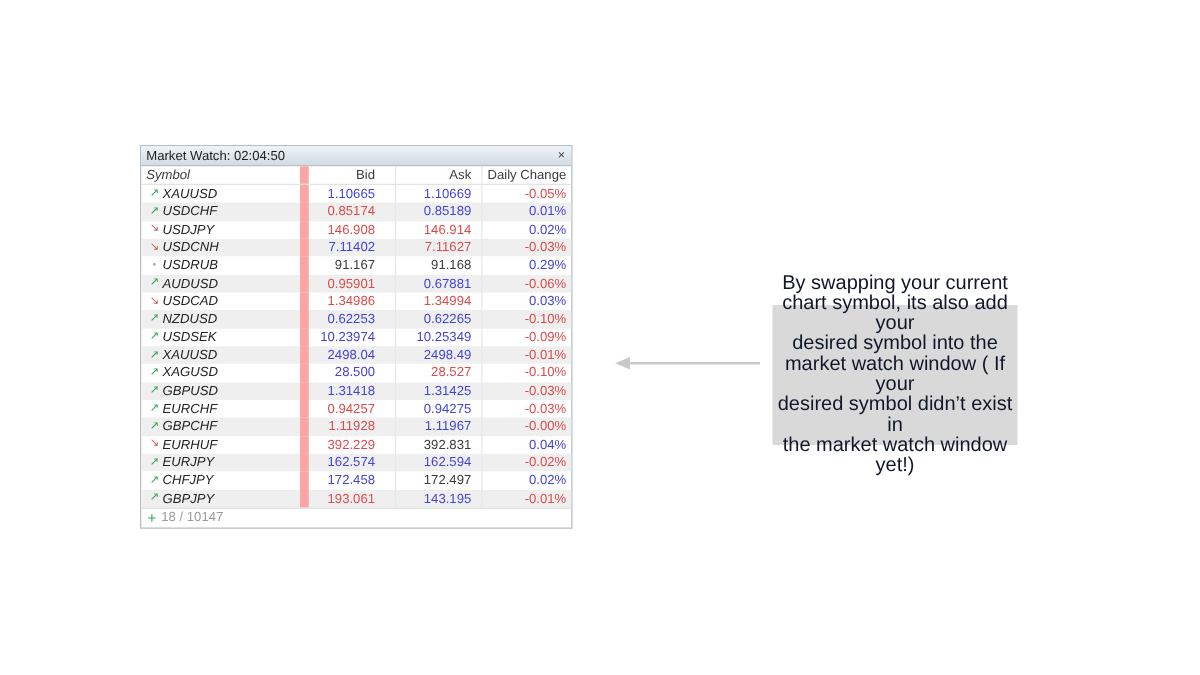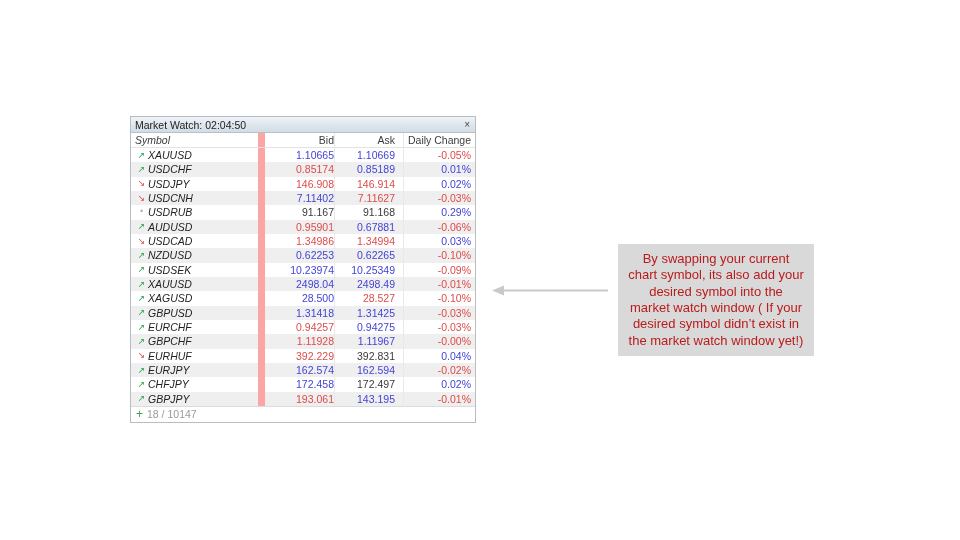--- a/index.html
+++ b/index.html
@@ -2,36 +2,36 @@
 <html style="--val-blue: #4343d6; --val-red: #dc4b4b; --up-green: #2fa352; --down-red: #d05050;"><head>
 <meta charset="utf-8">
 <style>
   html,body{margin:0;padding:0;}
   .canvas{
     position:relative;width:960px;height:540px;background:#ffffff;overflow:hidden;
     font-family:"Liberation Sans","DejaVu Sans",sans-serif;
   }
   
   .mw-window{
-    position:absolute;left:130px;top:116px;width:346px;height:307px;
+    position:absolute;left:112px;top:116px;width:346px;height:307px;
     box-sizing:border-box;border:1px solid #b6bdc3;background:#ffffff;
     font-size:10.5px;color:#3a3a3a;
   }
   .titlebar{
     height:15px;display:flex;align-items:center;
     background:linear-gradient(#eef3f7,#d2dce4);
     border-bottom:1px solid #b9c0c6;
   }
   .titlebar .title{flex:1;padding-left:4px;font-size:10.5px;color:#1c1c1c;white-space:nowrap;}
   .titlebar .close{padding:0 5px;color:#444;font-size:10px;line-height:1;cursor:default;}
   .hdr,.row{display:flex;align-items:center;}
   .hdr{height:14px;border-bottom:1px solid #e3e3e3;color:#3c3c3c;}
   .cell{box-sizing:border-box;height:100%;display:flex;align-items:center;overflow:hidden;white-space:nowrap;}
   .c-sym{width:134px;padding-left:4px;border-right:7px solid #fca5a5;font-style:italic;}
-  .c-bid{width:70px;justify-content:flex-end;padding-right:0;border-right:1px solid #e8e8e8;}
+  .c-bid{width:70px;justify-content:flex-end;padding-right:16px;border-right:1px solid #e8e8e8;}
   .c-ask{width:69px;justify-content:flex-end;padding-right:8px;border-right:1px solid #e8e8e8;}
   .c-chg{width:71px;justify-content:flex-end;padding-right:4px;}
   .tbody .row{height:14.33px;}
   .tbody .row:nth-child(even){background:#efefef;}
   .trend{width:13px;display:inline-flex;justify-content:center;font-family:"DejaVu Sans",sans-serif;font-size:9px;line-height:1;}
   .t-up{color:var(--up-green,#2fa352);}
   .t-down{color:var(--down-red,#d05050);}
   .t-flat{color:#aeaeae;font-size:8px;}
   .sym-label{color:#222;}
   .v-blue{color:var(--val-blue,#4343d6);}
@@ -45,21 +45,21 @@
   .footer .count{padding-right:5px;color:#9a9a9a;}
   
   .arrow-svg{position:absolute;left:491px;top:284px;}
   
   .note{
     position:absolute;left:618px;top:244px;width:196px;height:112px;box-sizing:border-box;
     background:#d9d9d9;display:flex;align-items:center;justify-content:center;
   }
   .note-text{
     width:100%;text-align:center;white-space:pre-line;
-    color:#b91c1c;font-size:13px;line-height:16.3px;
+    color:#0f172a;font-size:16px;line-height:16.3px;
   }
 </style>
 </head>
 <body>
 
 <div class="canvas">
 
   <div class="mw-window">
     <div class="titlebar">
       <span class="title">Market Watch: 02:04:50</span>

